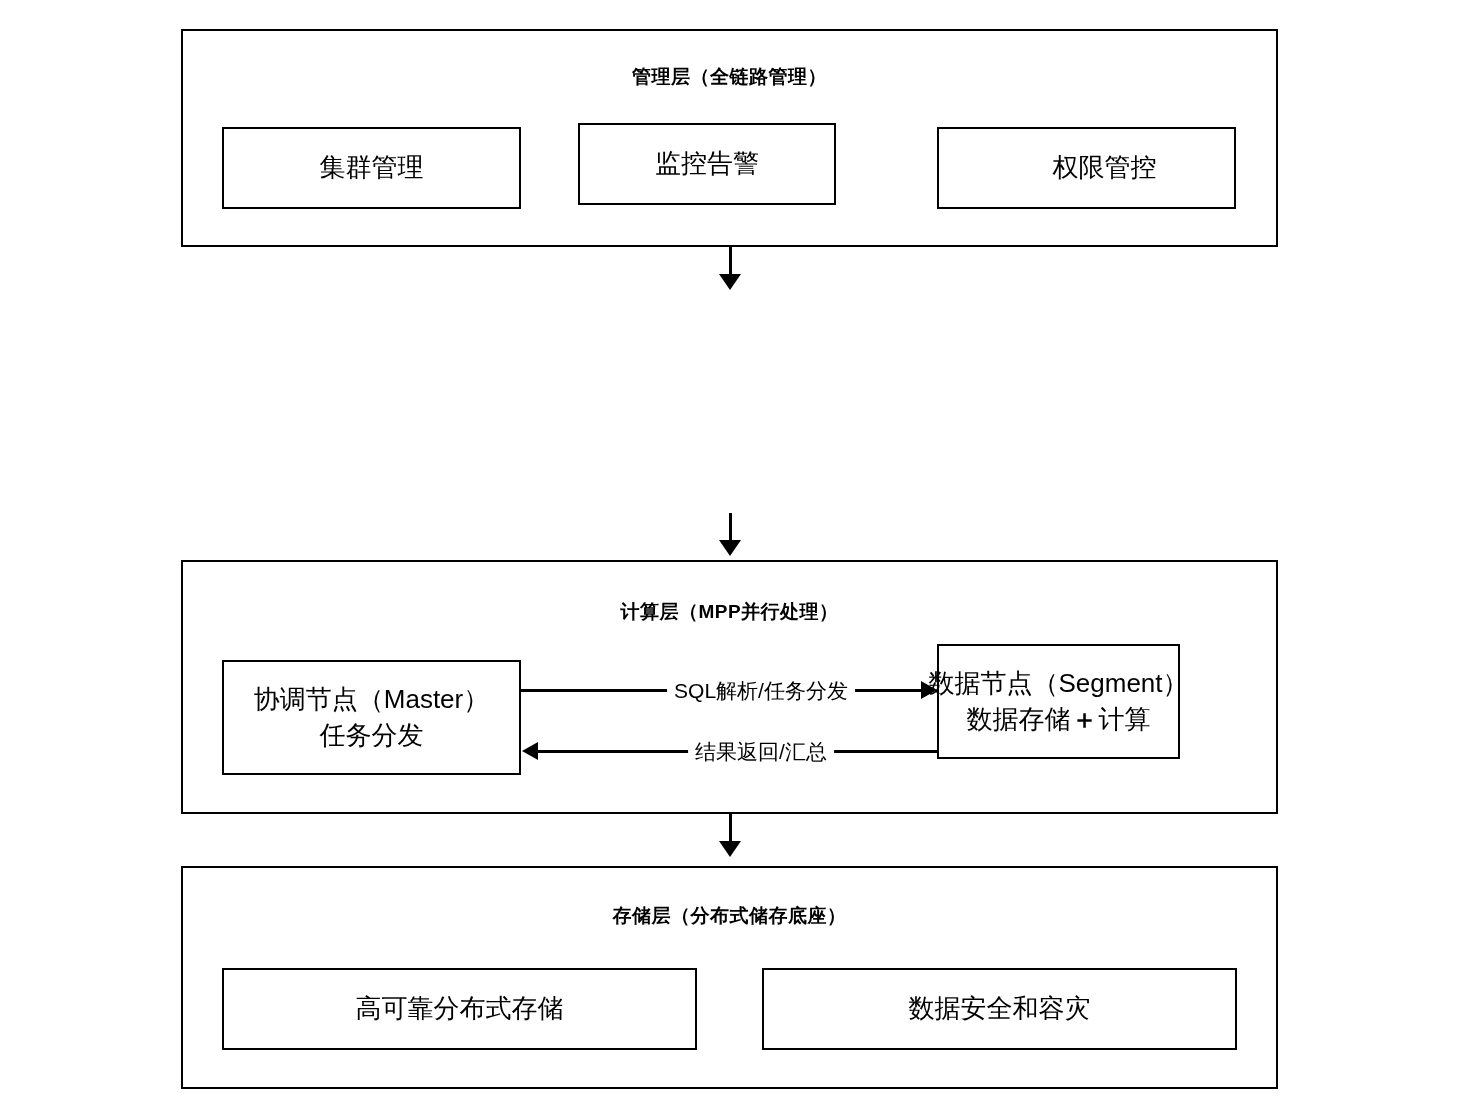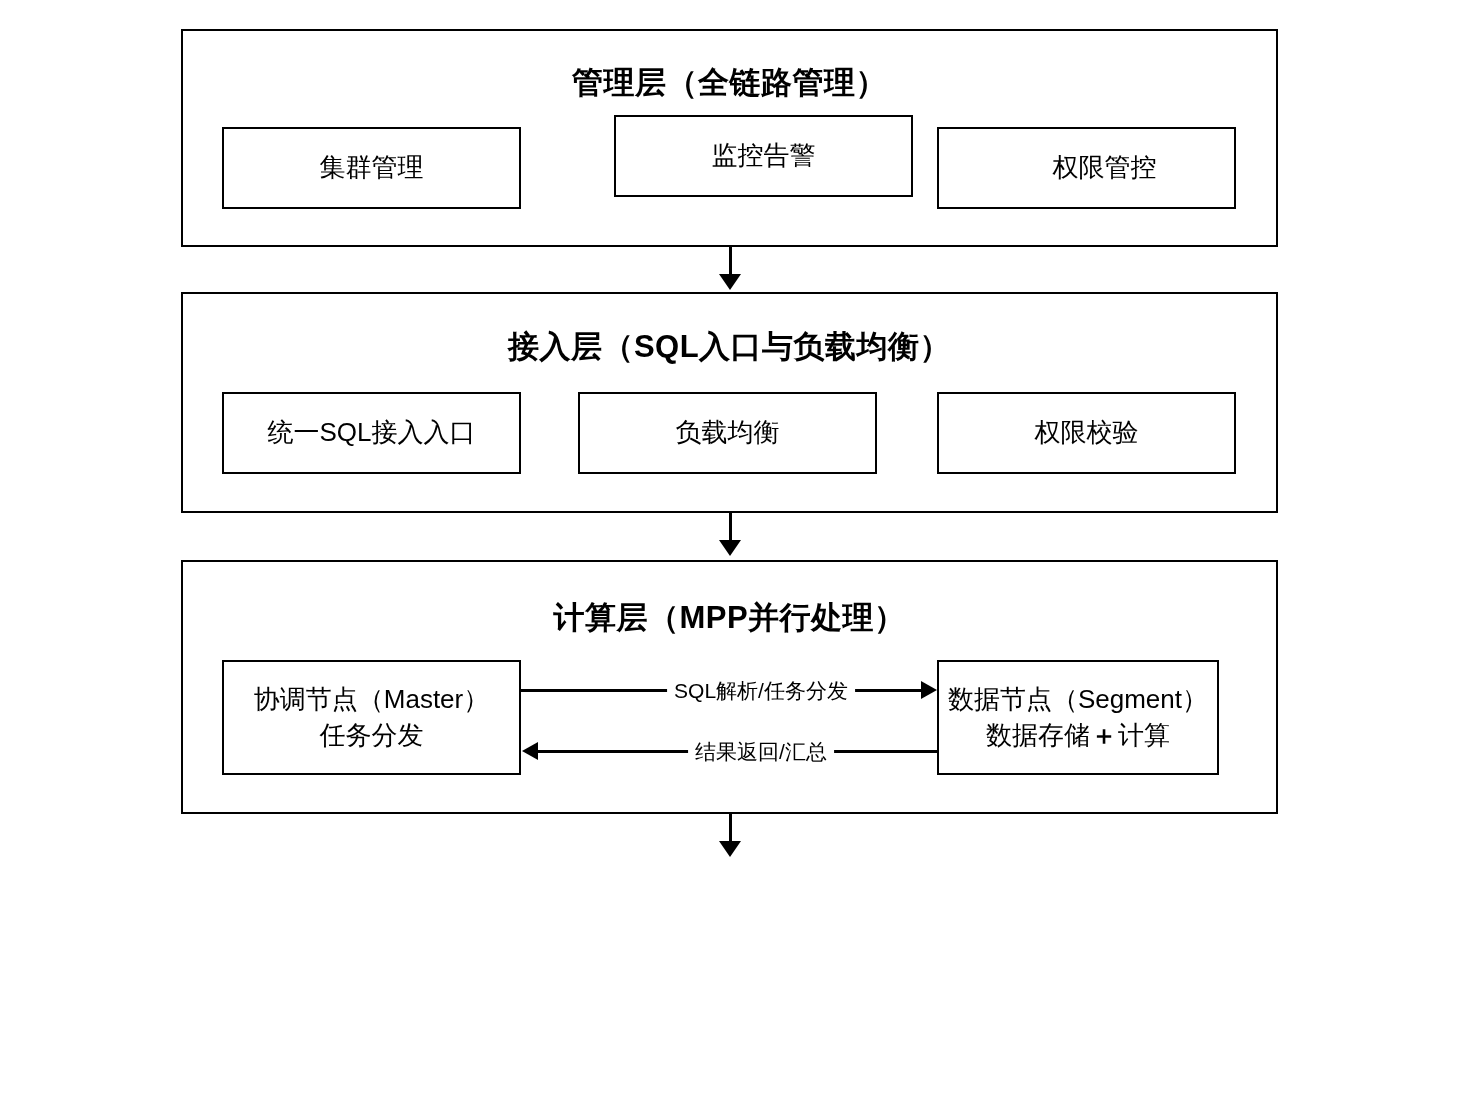--- a/index.html
+++ b/index.html
@@ -28,21 +28,21 @@
     width: 1097px;
     box-sizing: border-box;
     border: 2.5px solid #000000;
     background: #ffffff;
   }
   .layer-title {
     position: absolute;
     left: 0;
     width: 100%;
     text-align: center;
-    font-size: 31px;
+    font-size: 19px;
     font-weight: bold;
     letter-spacing: 0.5px;
     line-height: 1;
     white-space: nowrap;
   }
 
   
   .cell {
     position: absolute;
     box-sizing: border-box;
@@ -120,71 +120,68 @@
 <body>
 
 <div id="diagram">
 
   <div class="layer" style="top:29px; height:218px;">
     <div class="layer-title" style="top:36px;">管理层（全链路管理）</div>
 
     <div class="cell" style="left:39px; top:96px; width:299px; height:82px;">
       <span class="cell-label">集群管理</span>
     </div>
-    <div class="cell" style="left:395px; top:84px; width:299px; height:82px;margin-left:36px;">
+    <div class="cell" style="left:395px; top:92px; width:258px; height:82px;">
       <span class="cell-label">监控告警</span>
     </div>
     <div class="cell" style="left:754px; top:96px; width:299px; height:82px;padding-left:36px;">
       <span class="cell-label">权限管控</span>
     </div>
   </div>
 
   <div class="connector" style="top:247px; height:31px;"></div>
   <div class="connector-head" style="top:274px;"></div>
 
-  <div class="layer" style="top:292px; height:221px;">
-    <div class="layer-title" style="top:37px;">接入层（SQL入口与负载均衡）</div>
-
-    <div class="cell" style="left:39px; top:98px; width:299px; height:82px;">
-      <span class="cell-label">统一SQL接入入口</span>
-    </div>
-    <div class="cell" style="left:395px; top:98px; width:299px; height:82px;">
-      <span class="cell-label">负载均衡</span>
-    </div>
-    <div class="cell" style="left:754px; top:98px; width:299px; height:82px;">
-      <span class="cell-label">权限校验</span>
-    </div>
-  </div>
 
   <div class="connector" style="top:513px; height:31px;"></div>
   <div class="connector-head" style="top:540px;"></div>
 
   <div class="layer" style="top:560px; height:254px;">
     <div class="layer-title" style="top:40px;">计算层（MPP并行处理）</div>
 
     <div class="cell" style="left:39px; top:98px; width:299px; height:115px;">
       <span class="cell-label">
         <span>协调节点（Master）</span>
         <span class="sub">任务分发</span>
       </span>
     </div>
 
-    <div class="cell" style="left:754px; top:98px; width:282px; height:115px;justify-content:center;">
+    <div class="cell" style="left:754px; top:82px; width:243px; height:115px;justify-content:center;">
       <span class="cell-label">
         <span>数据节点（Segment）</span>
         <span class="sub"><span>数据存储</span><span class="plus-sign">＋</span><span>计算</span></span>
       </span>
     </div>
 
     <div class="h-line" style="left:338px; top:127px; width:400px;"></div>
     <div class="arrow-right" style="left:738px; top:119px;"></div>
     <div class="edge-link" style="left:546px; top:128px;">SQL解析/任务分发</div>
 
     <div class="h-line" style="left:355px; top:188px; width:399px;"></div>
     <div class="arrow-left" style="left:339px; top:180px;"></div>
     <div class="edge-link" style="left:546px; top:189px;">结果返回/汇总</div>
   </div>
 
   <div class="connector" style="top:814px; height:31px;"></div>
   <div class="connector-head" style="top:841px;"></div>
 
+  <div class="layer" style="top:866px; height:223px;">
+    <div class="layer-title" style="top:38px;">存储层（分布式储存底座）</div>
+
+    <div class="cell" style="left:39px; top:100px; width:475px; height:82px;">
+      <span class="cell-label">高可靠分布式存储</span>
+    </div>
+    <div class="cell" style="left:579px; top:100px; width:475px; height:82px;">
+      <span class="cell-label">数据安全和容灾</span>
+    </div>
+  </div>
 
 </div>
 
 </body></html>

